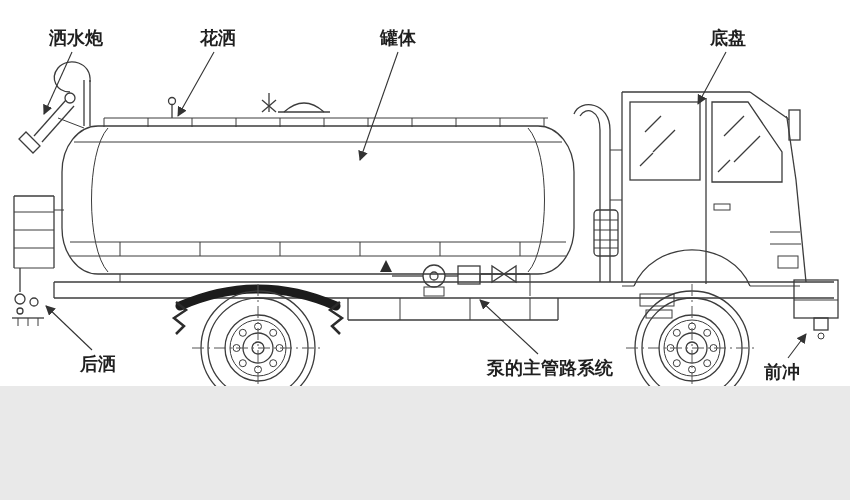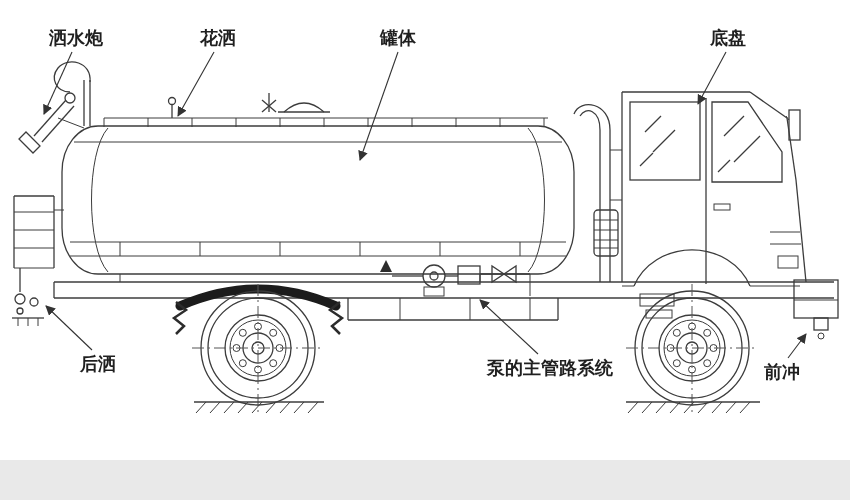--- a/index.html
+++ b/index.html
@@ -3,21 +3,21 @@
 <meta charset="utf-8">
 <style>
   :root{
     --line:#3c3c3c;
     --line-dark:#1c1c1c;
     --text:#1f1f1f;
     --bg:#ffffff;
   }
   html,body{margin:0;padding:0;background:#e9e9e9;}
   .stage{
-    position:relative;width:850px;height:460px;background:var(--bg);
+    position:relative;width:850px;height:386px;background:var(--bg);
     font-family:"Liberation Serif", serif;overflow:hidden;margin:0 auto;
   }
   svg{display:block}
   .diagram-label{
     font-family:"Liberation Serif", serif;
     font-size:18px;font-weight:700;fill:var(--text);
   }
   .caption{
     position:absolute;left:0;right:0;bottom:14px;text-align:center;
     font-size:25px;font-weight:700;color:#111;letter-spacing:2px;

